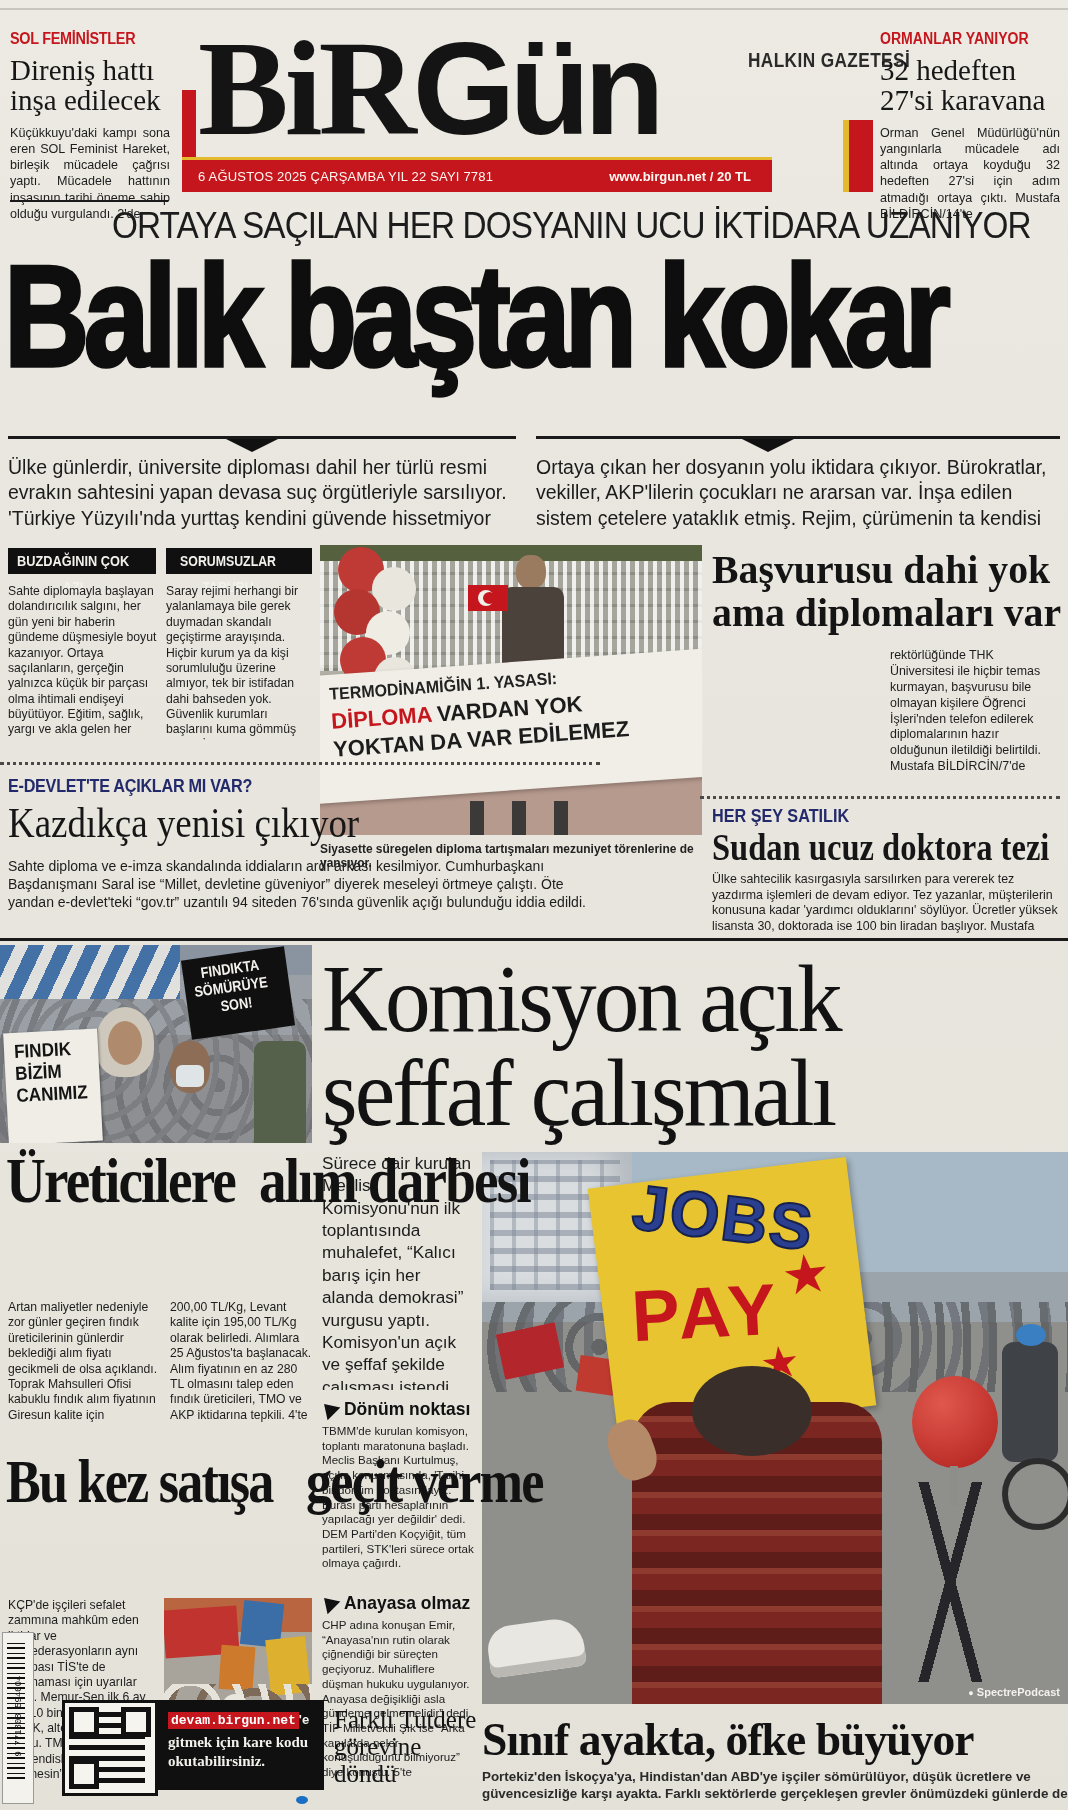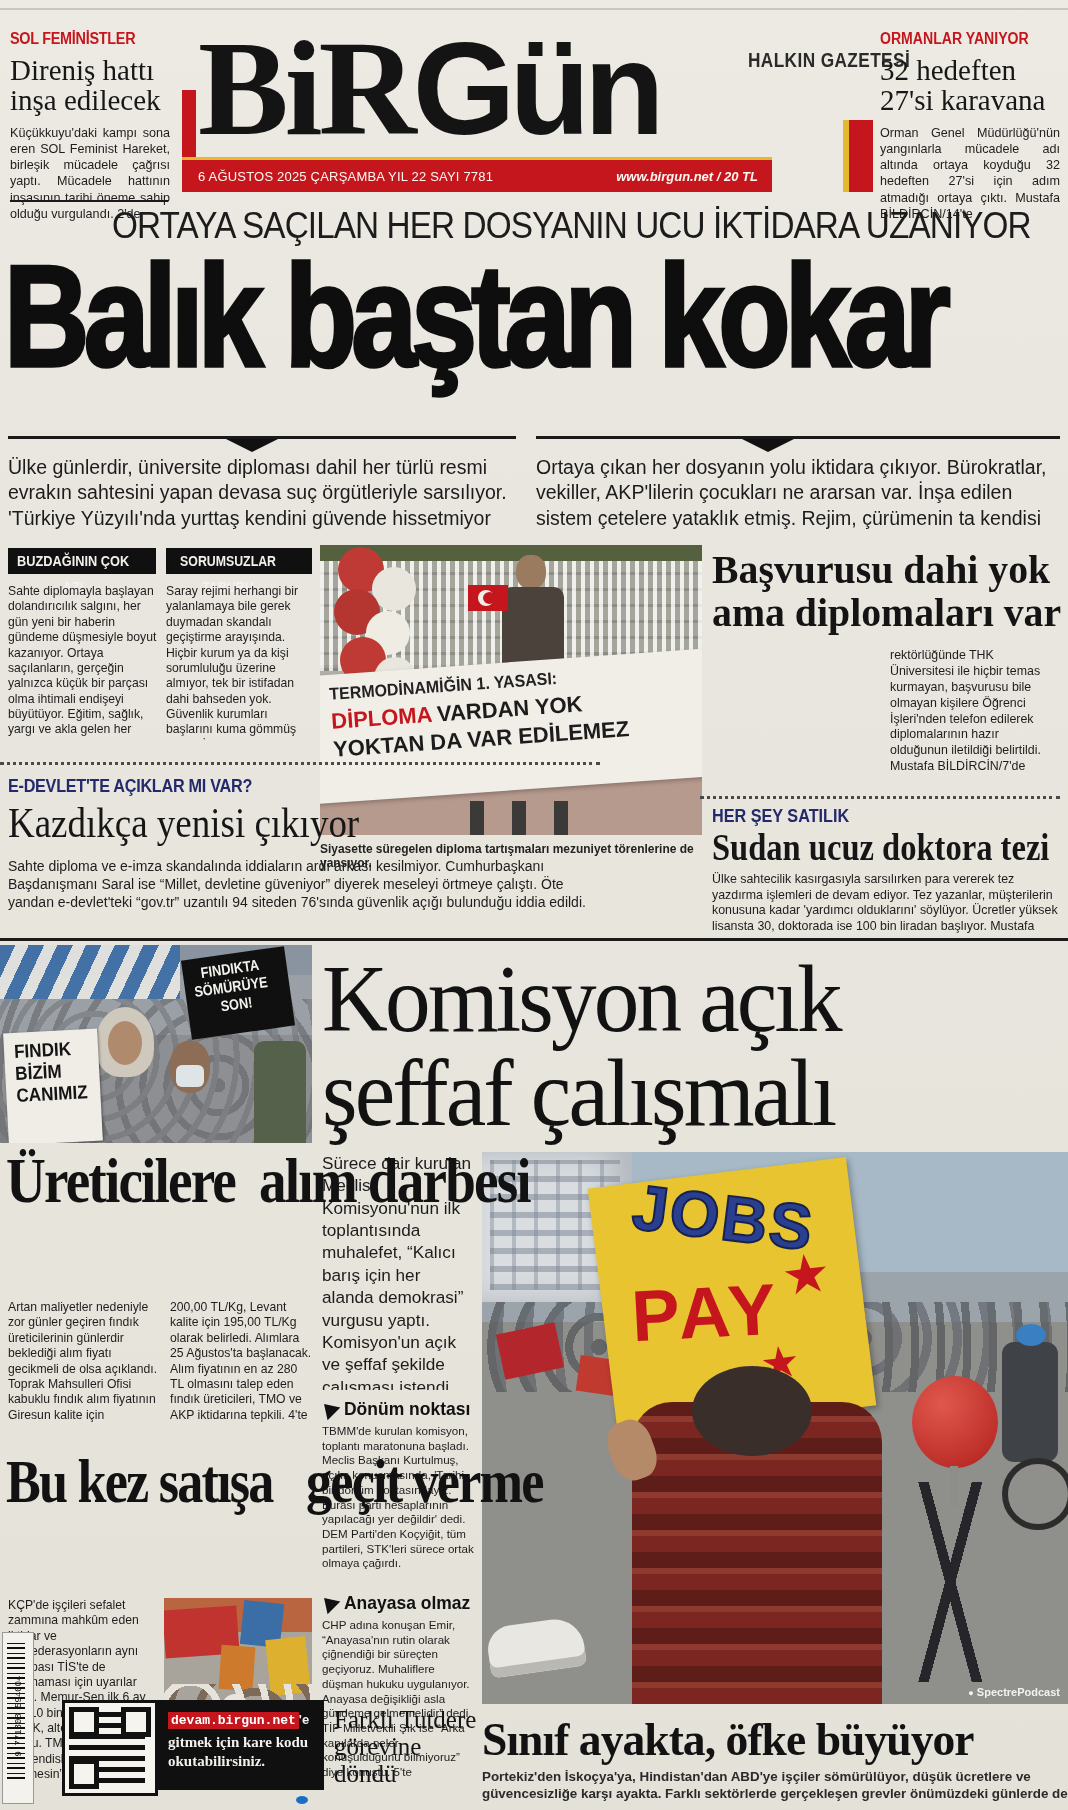--- a/index.html
+++ b/index.html
@@ -39,21 +39,21 @@
 
   <div class="abs" style="left:182px;top:24px;width:690px;height:170px;">
     <div class="abs" style="left:0;top:66px;width:14px;height:102px;background:#c5161d;"></div>
     <div class="abs" style="left:661px;top:96px;width:24px;height:72px;background:#c5161d;border-left:6px solid #e5b92d;"></div>
     <div class="abs" style="left:16px;top:-14px;white-space:nowrap;color:#141414;text-align:right;">
       <span class="serif" style="font-size:136px;font-weight:bold;letter-spacing:-4px;">BiR</span><span style="font-size:132px;font-weight:900;letter-spacing:-6px;">Gün</span>
     </div>
     <div class="abs" style="left:0;top:133px;width:590px;height:3px;background:#e5b92d;"></div>
     <div class="abs" style="left:0;top:136px;width:590px;height:32px;background:#c5161d;color:#fdf8f2;font-size:13px;">
       <span class="abs" style="left:16px;top:9px;letter-spacing:.2px;">6 AĞUSTOS 2025 ÇARŞAMBA YIL 22 SAYI 7781</span>
-      <span class="abs" style="right:14px;top:9px;font-weight:bold;font-style:italic;">
+      <span class="abs" style="right:21px;top:9px;font-weight:bold;">
         <span>www.birgun.net</span>
         <span>/ 20 TL</span>
       </span>
     </div>
   </div>
   <div class="abs cond" style="left:748px;top:48px;font-size:21px;font-weight:bold;color:#2a2a2a;transform:scaleX(.82);letter-spacing:.5px;">HALKIN GAZETESİ</div>
 
   <div class="abs" style="left:880px;top:30px;width:180px;">
     <div class="kicker-red cond" style="font-size:16px;transform:scaleX(.88);">ORMANLAR YANIYOR</div>
     <div class="serif" style="font-size:29px;color:#171717;line-height:1.02;margin-top:8px;">

